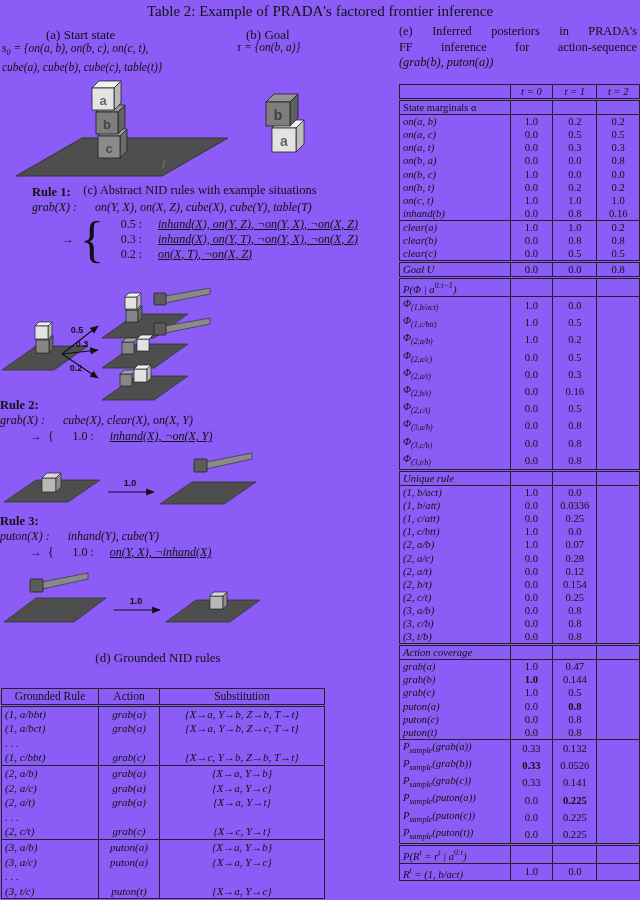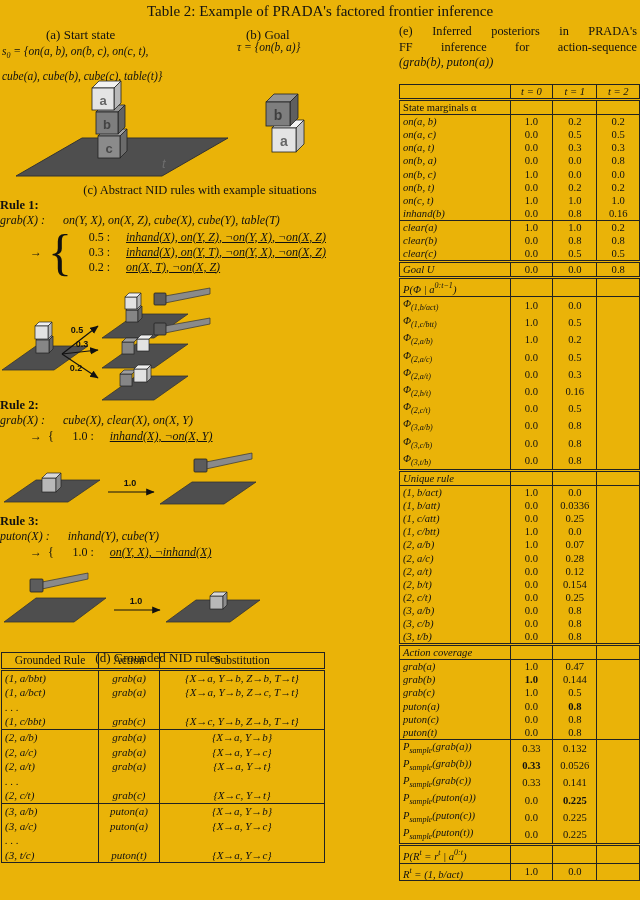--- a/index.html
+++ b/index.html
@@ -1,45 +1,45 @@
 <!DOCTYPE html>
 <html><head>
 <meta charset="utf-8">
 <style>
   html,body{margin:0;padding:0;background:#fff;}
-  #page{position:relative;width:640px;height:900px;overflow:hidden;background:#eab308;
+  #page{position:relative;width:640px;height:900px;overflow:hidden;background:#8b5cf6;
         font-family:"Liberation Serif","DejaVu Serif",serif;color:#111;}
   .math{font-style:italic;}
   .up{font-style:normal;}
   #title{position:absolute;top:3px;left:0;width:640px;text-align:center;font-size:15px;}
   
   #pa-head{position:absolute;left:46px;top:27px;font-size:13px;}
   #pb-head{position:absolute;left:246px;top:27px;font-size:13px;}
-  #pa-text{position:absolute;left:2px;top:41px;font-size:11.5px;font-style:italic;line-height:20px;}
+  #pa-text{position:absolute;left:2px;top:41px;font-size:11.5px;font-style:italic;line-height:14px;}
   #pb-text{position:absolute;left:237px;top:41px;font-size:11.5px;font-style:italic;}
   #pa-scene{position:absolute;left:12px;top:74px;}
   #pb-scene{position:absolute;left:250px;top:90px;}
   
   #pc-head{position:absolute;left:0;top:183px;width:400px;text-align:center;font-size:12.5px;}
   .rule{position:absolute;left:0;font-size:12px;line-height:15px;}
-  #rule1{top:198px;} #rule2{top:398px;} #rule3{top:514px;}
+  #rule1{top:185px;padding-left:32px;} #rule2{top:398px;} #rule3{top:514px;}
   .rname{font-weight:bold;font-size:12.5px;font-style:normal;}
   .rhead{display:flex;gap:18px;font-style:italic;}
   .routs{display:flex;align-items:center;margin-left:30px;margin-top:1px;}
   .arrow{font-style:normal;margin-right:6px;}
   .bigbrace{font-size:50px;line-height:46px;font-weight:300;margin-right:6px;}
   .smbrace{margin-right:8px;font-style:normal;}
   .oline{display:flex;}
   .op{width:32px;text-align:right;margin-right:16px;font-style:normal;}
   .oeff{font-style:italic;text-decoration:underline;}
   .diag{position:absolute;left:2px;}
   #diag1{top:286px;} #diag2{top:450px;} #diag3{top:564px;}
   
   #pd-head{position:absolute;left:0;top:650px;width:316px;text-align:center;font-size:13px;}
-  #pd-wrap{position:absolute;left:1px;top:652px;border-radius:18px;}
+  #pd-wrap{position:absolute;left:1px;top:688px;border-radius:18px;}
   #dtable{border-collapse:collapse;border:1px solid #222;font-size:11px;}
   #dtable td,#dtable th{padding:0 3px;height:14.6px;line-height:14.6px;font-weight:normal;}
   #dtable th{font-size:11.5px;border-bottom:3px double #222;}
   #dtable td+td,#dtable th+th{border-left:1px solid #222;}
   #dtable td.c1{width:90px;font-style:italic;text-align:left;}
   #dtable td.c2{width:54px;font-style:italic;text-align:center;}
   #dtable td.c3{width:158px;font-style:italic;text-align:center;}
   #dtable tr.g td{border-top:1px solid #222;}
   
   #pe-head{position:absolute;left:399px;top:24px;width:238px;font-size:12.3px;line-height:15.5px;}

